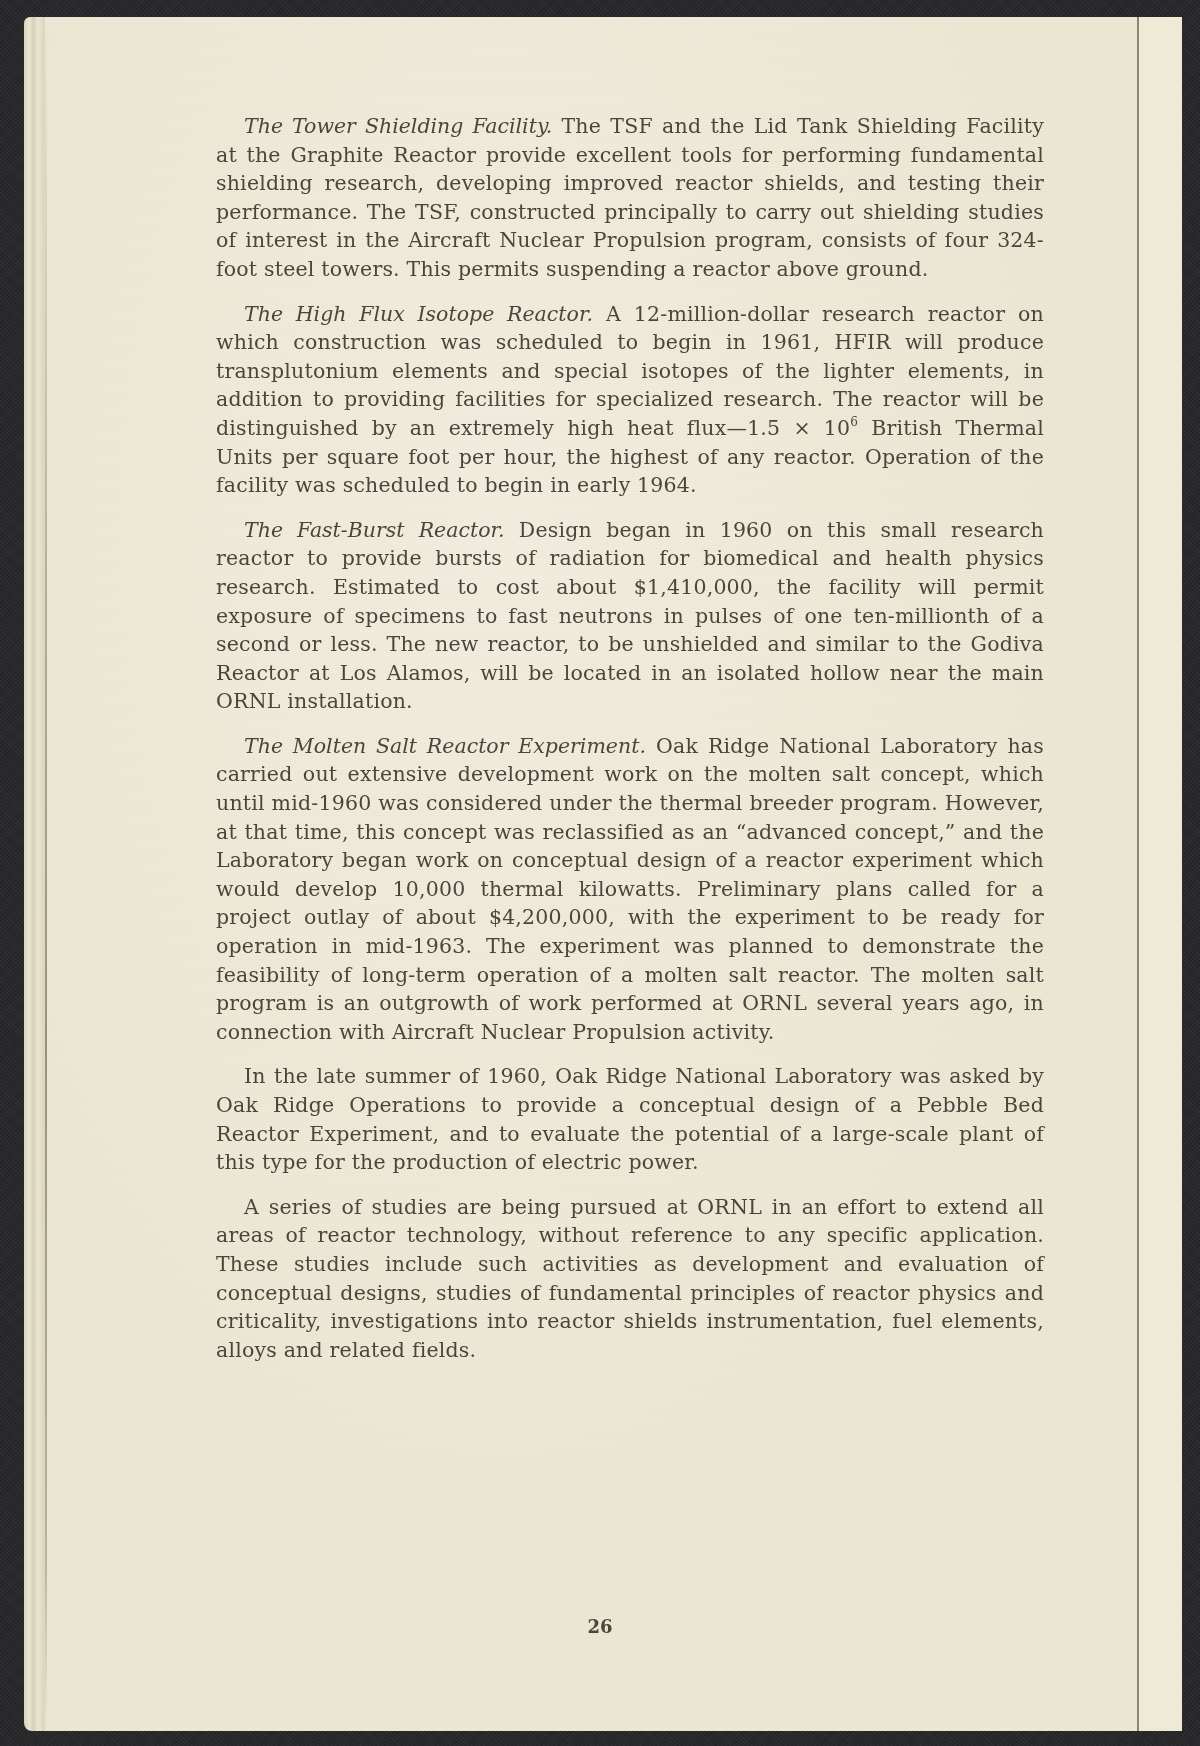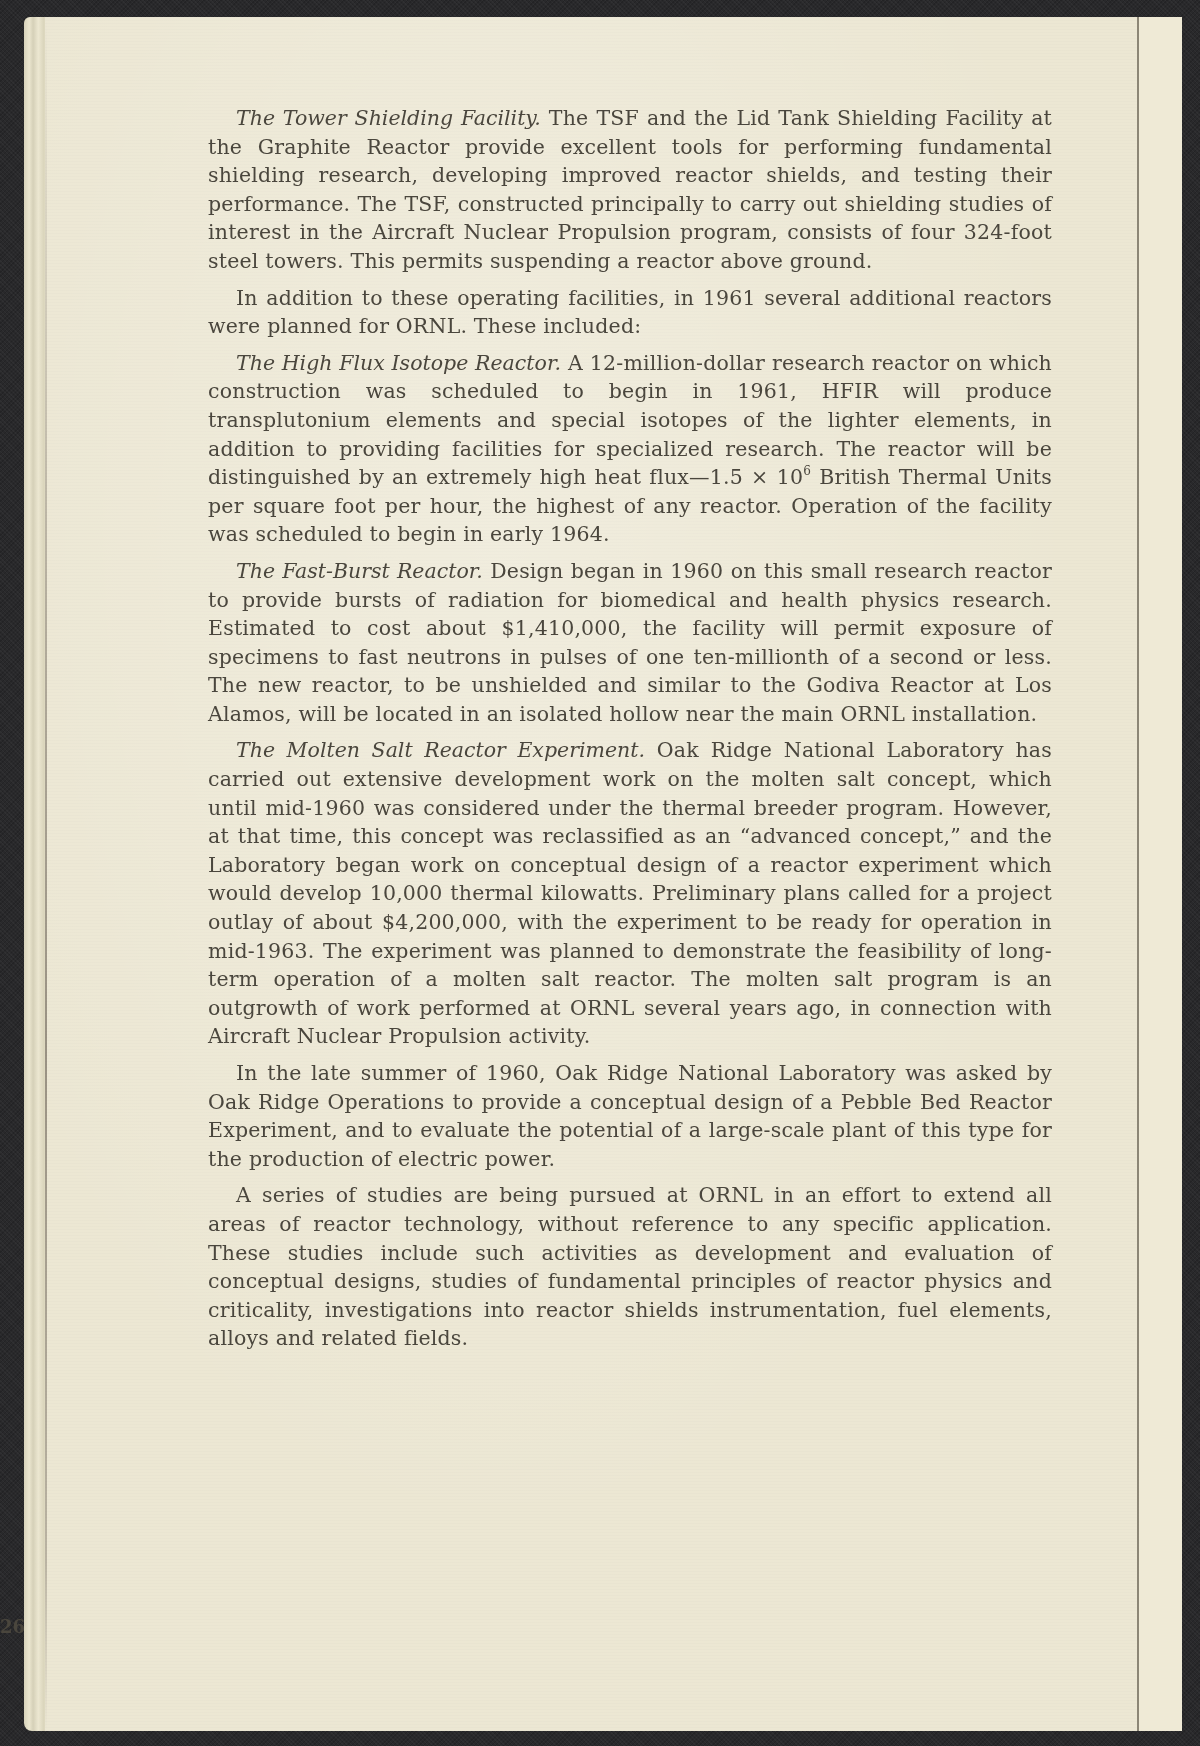--- a/index.html
+++ b/index.html
@@ -71,37 +71,38 @@
       left: 200px;
       top: 96px;
       width: 860px;
       color: #4a463d;
       font-size: 20.5px;
       line-height: 28.6px;
       text-align: justify;
       letter-spacing: 0.2px;
     }
     .text-block p {
-      margin: 8px;
+      margin: 16px;
       text-indent: 28px;
     }
     .text-block em {
       font-style: italic;
       letter-spacing: 0;
     }
     sup {
       font-size: 12px;
       line-height: 0;
       vertical-align: 9px;
     }
     .page-number {
       position: absolute;
       left: 0;
       width: 1200px;
       top: 1616px;
+      text-align: center;
       font-size: 18px;
       font-weight: bold;
       color: #4a463d;
     }
   </style>
 </head>
 <body>
 
 <div class="backdrop"></div>
 <div class="page-edges"></div>
@@ -109,23 +110,20 @@
   <div class="gutter-line"></div>
 </div>
 <div class="fold-line"></div>
 <div class="fold-strip"></div>
 
 <div class="text-block">
   <p>
     <em>The Tower Shielding Facility.</em><span> The TSF and the Lid Tank Shielding Facility at the Graphite Reactor provide excellent tools for performing fundamental shielding research, developing improved reactor shields, and testing their performance. The TSF, constructed principally to carry out shielding studies of interest in the Aircraft Nuclear Propulsion program, consists of four 324-foot steel towers. This permits suspending a reactor above ground.</span>
   </p>
   <p>
-    <span>In addition to these operating facilities, in 1961 several additional reactors were planned for ORNL. These included:</span>
-  </p>
-  <p>
     <em>The High Flux Isotope Reactor.</em><span> A 12-million-dollar research reactor on which construction was scheduled to begin in 1961, HFIR will produce transplutonium elements and special isotopes of the lighter elements, in addition to providing facilities for specialized research. The reactor will be distinguished by an extremely high heat flux—1.5 × 10</span><sup>6</sup><span> British Thermal Units per square foot per hour, the highest of any reactor. Operation of the facility was scheduled to begin in early 1964.</span>
   </p>
   <p>
     <em>The Fast-Burst Reactor.</em><span> Design began in 1960 on this small research reactor to provide bursts of radiation for biomedical and health physics research. Estimated to cost about $1,410,000, the facility will permit exposure of specimens to fast neutrons in pulses of one ten-millionth of a second or less. The new reactor, to be unshielded and similar to the Godiva Reactor at Los Alamos, will be located in an isolated hollow near the main ORNL installation.</span>
   </p>
   <p>
     <em>The Molten Salt Reactor Experiment.</em><span> Oak Ridge National Laboratory has carried out extensive development work on the molten salt concept, which until mid-1960 was considered under the thermal breeder program. However, at that time, this concept was reclassified as an “advanced concept,” and the Laboratory began work on conceptual design of a reactor experiment which would develop 10,000 thermal kilowatts. Preliminary plans called for a project outlay of about $4,200,000, with the experiment to be ready for operation in mid-1963. The experiment was planned to demonstrate the feasibility of long-term operation of a molten salt reactor. The molten salt program is an outgrowth of work performed at ORNL several years ago, in connection with Aircraft Nuclear Propulsion activity.</span>
   </p>
   <p>
     <span>In the late summer of 1960, Oak Ridge National Laboratory was asked by Oak Ridge Operations to provide a conceptual design of a Pebble Bed Reactor Experiment, and to evaluate the potential of a large-scale plant of this type for the production of electric power.</span>

